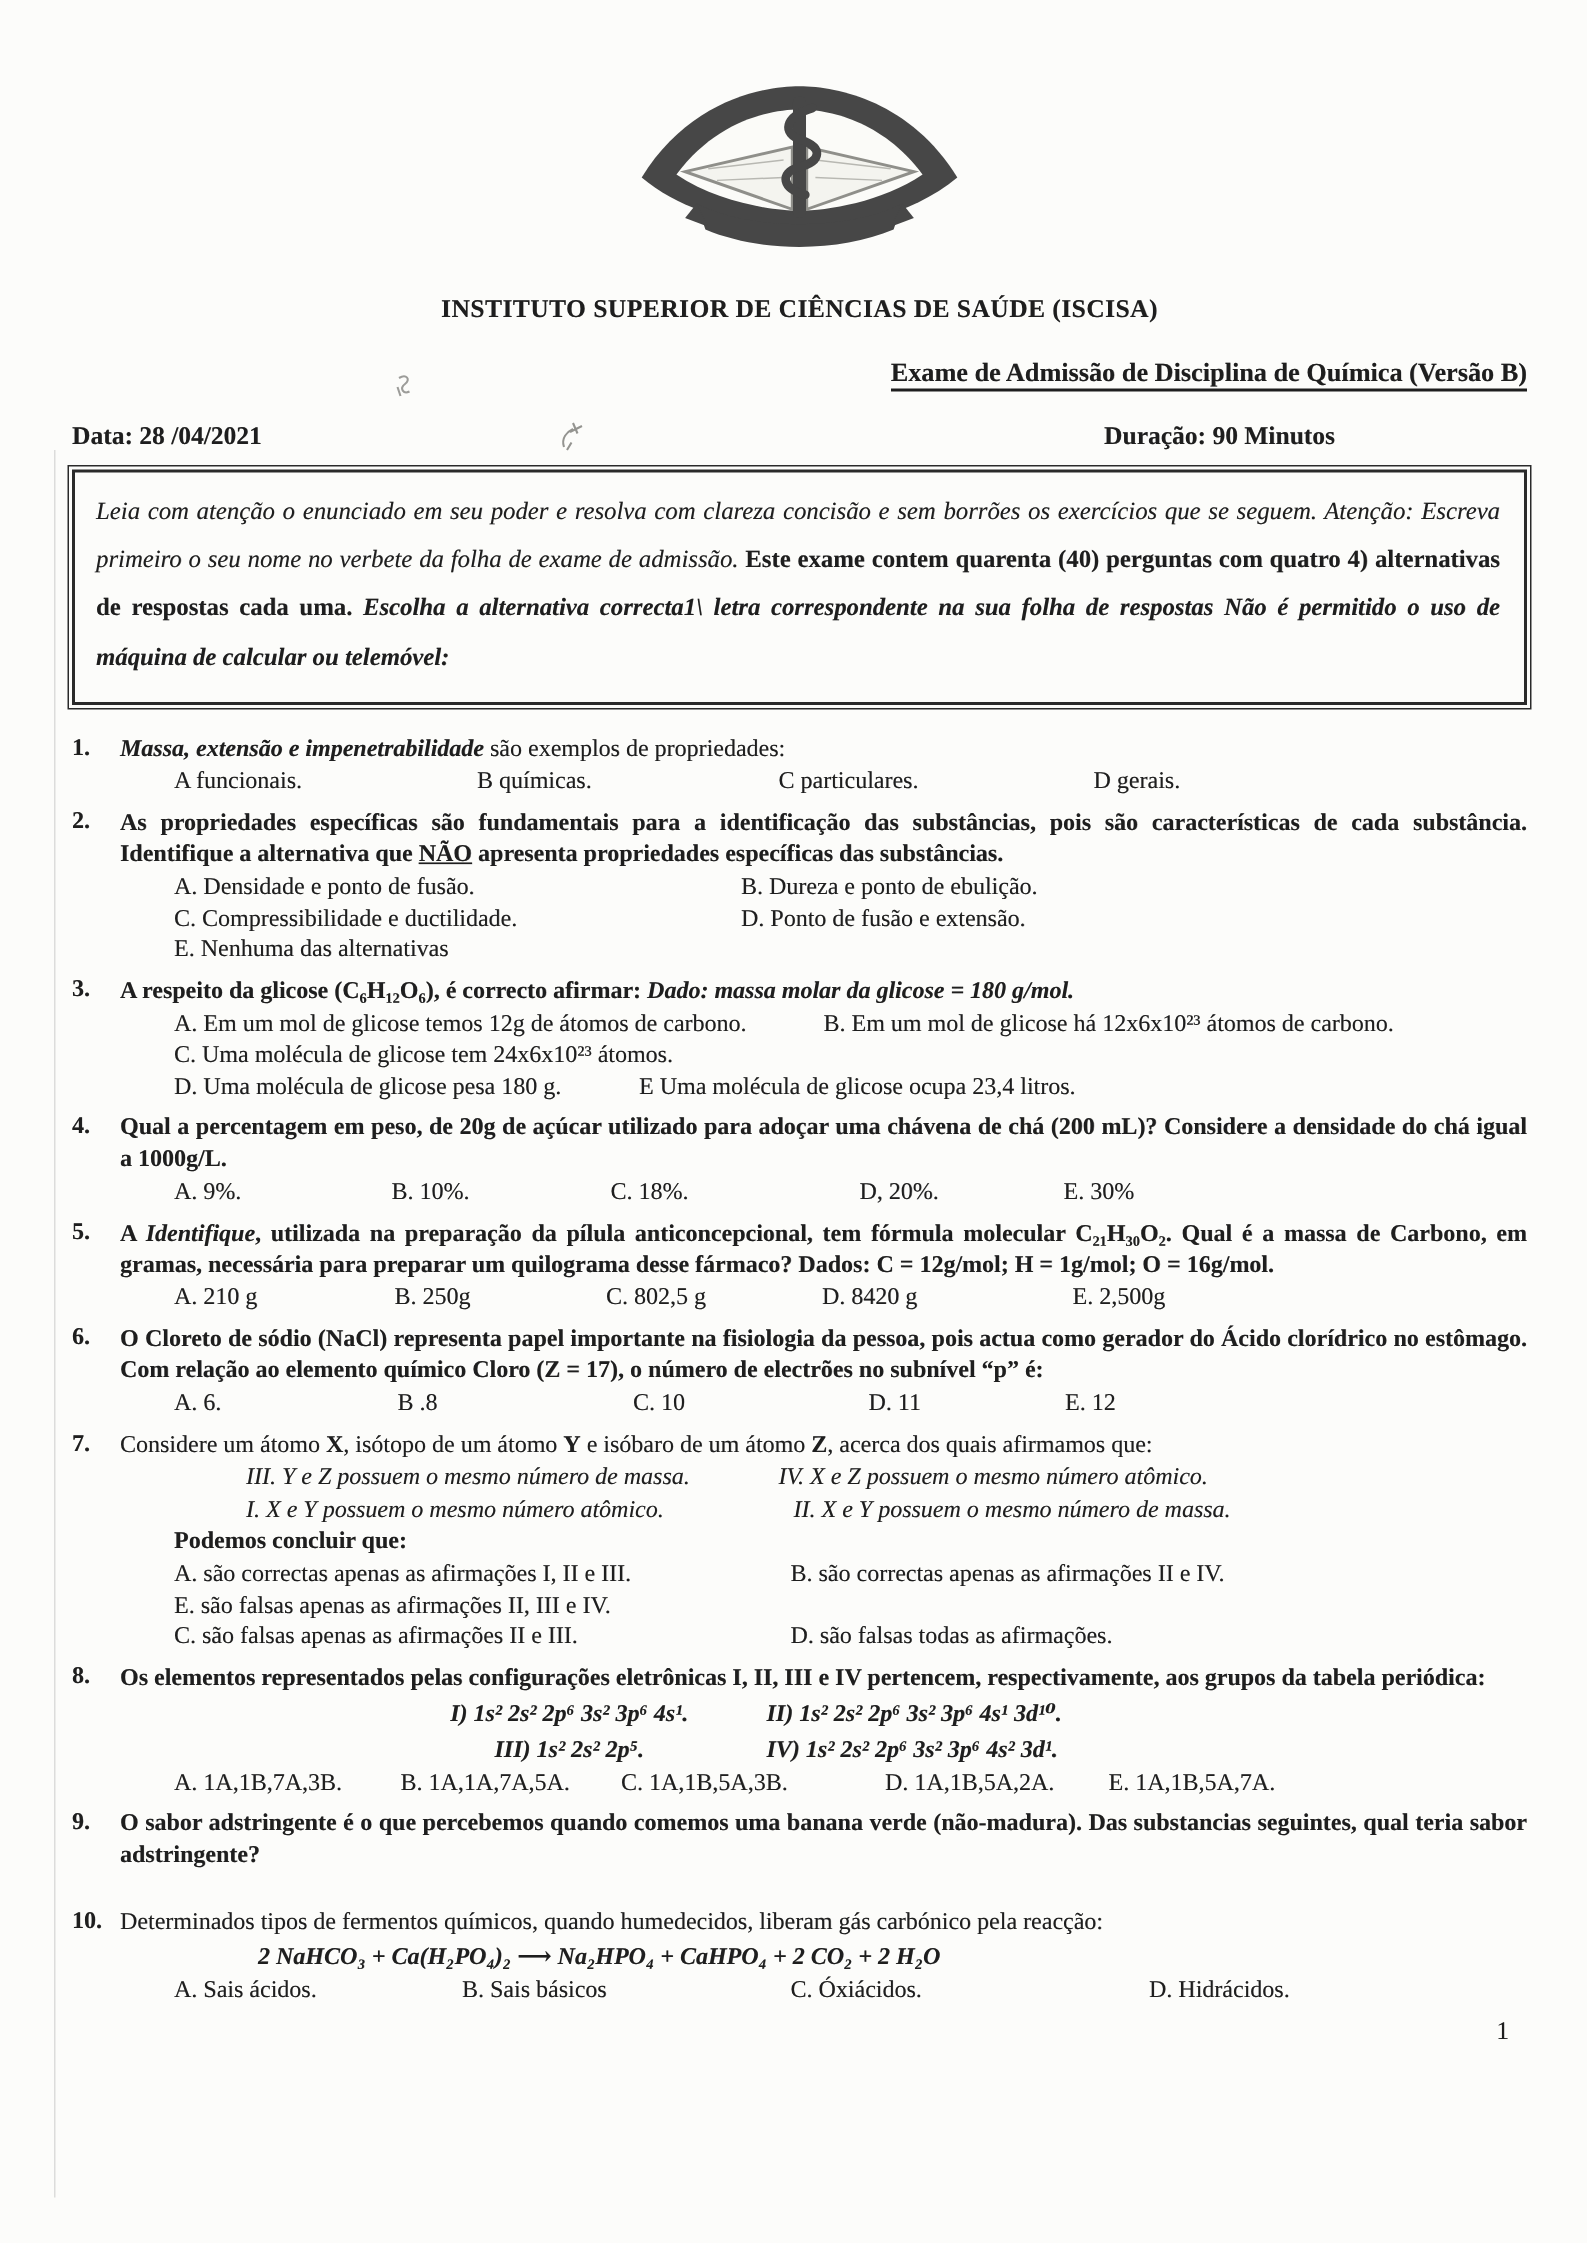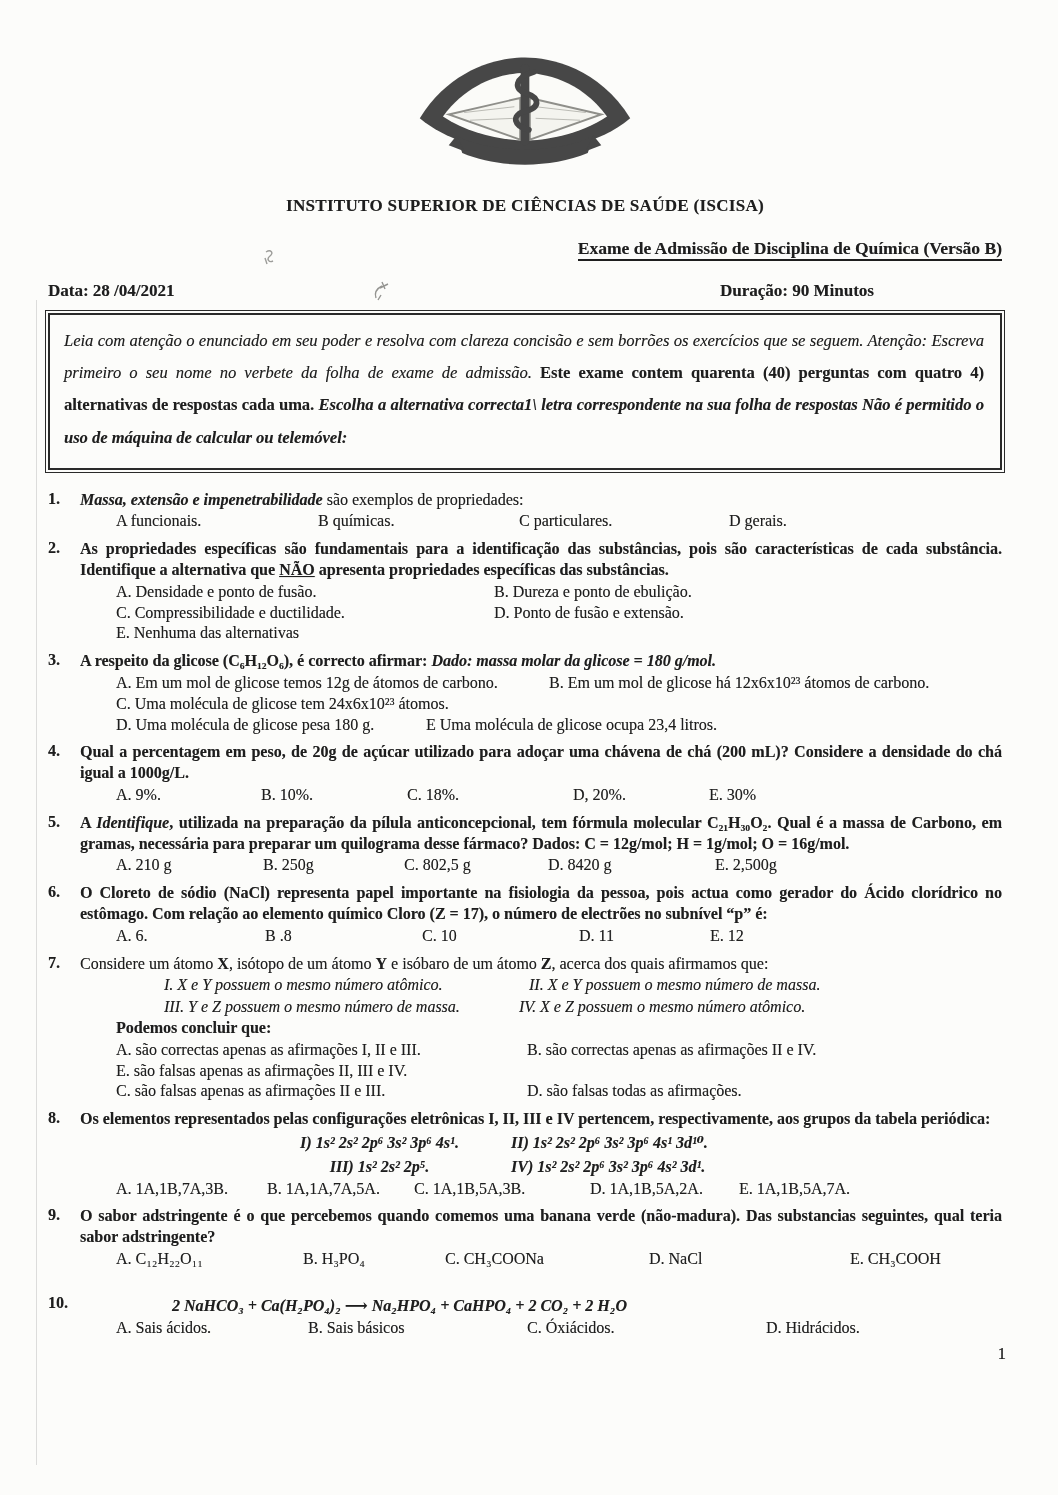--- a/index.html
+++ b/index.html
@@ -5,21 +5,21 @@
   * { margin:0; padding:0; box-sizing:border-box; }
   html,body { width:1058px; height:1495px; }
   body {
     background:#fcfcfa;
     font-family:"Liberation Serif","DejaVu Serif","DejaVu Sans",serif;
     color:#1e1e1e;
     position:relative;
     overflow:hidden;
     text-shadow:0.2px 0.2px 0.35px rgba(30,30,30,.45);
   }
-  .page { position:absolute; inset:0; padding:0 56px 0 48px; }
+  .page { position:absolute; inset:0; padding:0 40px 0 48px; }
   .scan-edge { position:absolute; left:36px; top:300px; bottom:30px; width:1px;
                background:rgba(110,110,110,.22); }
 
   
   .logo-wrap { display:flex; justify-content:center; padding-top:52px; }
   .institute { text-align:center; font-weight:bold; font-size:17px; letter-spacing:.3px; margin-top:22px; }
   .exam-title { text-align:right; margin-top:22px; }
   .exam-title span { font-weight:bold; font-size:17.5px; border-bottom:2px solid #1e1e1e; padding-bottom:1px; }
   .date-row { display:flex; justify-content:space-between; font-weight:bold; font-size:17px; margin-top:22px; padding-right:128px; }
 
@@ -173,22 +173,22 @@
           <span style="width:127px">D. 11</span>
           <span>E. 12</span>
         </div>
       </div>
     </div>
 
     <div class="q">
       <div class="qnum">7.</div>
       <div class="qbody">
         <div><span>Considere um átomo </span><span class="bd">X</span><span>, isótopo de um átomo </span><span class="bd">Y</span><span> e isóbaro de um átomo </span><span class="bd">Z</span><span>, acerca dos quais afirmamos que:</span></div>
+        <div class="stmt"><span style="width:355px">III. Y e Z possuem o mesmo número de massa.</span><span>IV. X e Z possuem o mesmo número atômico.</span></div>
         <div class="stmt"><span style="width:365px">I. X e Y possuem o mesmo número atômico.</span><span>II. X e Y possuem o mesmo número de massa.</span></div>
-        <div class="stmt"><span style="width:355px">III. Y e Z possuem o mesmo número de massa.</span><span>IV. X e Z possuem o mesmo número atômico.</span></div>
         <div class="bd" style="margin-left:36px">Podemos concluir que:</div>
         <div class="opt-grid">
           <div><span class="col1" style="width:411px">A. são correctas apenas as afirmações I, II e III.</span><span>B. são correctas apenas as afirmações II e IV.</span></div>
           <div><span>E. são falsas apenas as afirmações II, III e IV.</span></div>
           <div><span class="col1" style="width:411px">C. são falsas apenas as afirmações II e III.</span><span>D. são falsas todas as afirmações.</span></div>
         </div>
       </div>
     </div>
 
     <div class="q">
@@ -204,33 +204,27 @@
           <span style="width:145px">D. 1A,1B,5A,2A.</span>
           <span>E. 1A,1B,5A,7A.</span>
         </div>
       </div>
     </div>
 
     <div class="q">
       <div class="qnum">9.</div>
       <div class="qbody">
         <div class="bd just">O sabor adstringente é o que percebemos quando comemos uma banana verde (não-madura). Das substancias seguintes, qual teria sabor adstringente?</div>
-        <div class="opt-row">
-          <span style="width:183px">A. C₁₂H₂₂O₁₁</span>
-          <span style="width:138px">B. H₃PO₄</span>
-          <span style="width:200px">C. CH₃COONa</span>
-          <span style="width:197px">D. NaCl</span>
-          <span>E. CH₃COOH</span>
-        </div>
       </div>
     </div>
 
     <div class="q q10-gap">
       <div class="qnum">10.</div>
       <div class="qbody">
+        <div>Determinados tipos de fermentos químicos, quando humedecidos, liberam gás carbónico pela reacção:</div>
         <div class="reaction">2 NaHCO₃ + Ca(H₂PO₄)₂  ⟶  Na₂HPO₄ + CaHPO₄ + 2 CO₂ + 2 H₂O</div>
         <div class="opt-row">
           <span style="width:188px">A. Sais ácidos.</span>
           <span style="width:215px">B. Sais básicos</span>
           <span style="width:235px">C. Óxiácidos.</span>
           <span>D. Hidrácidos.</span>
         </div>
       </div>
     </div>
 

